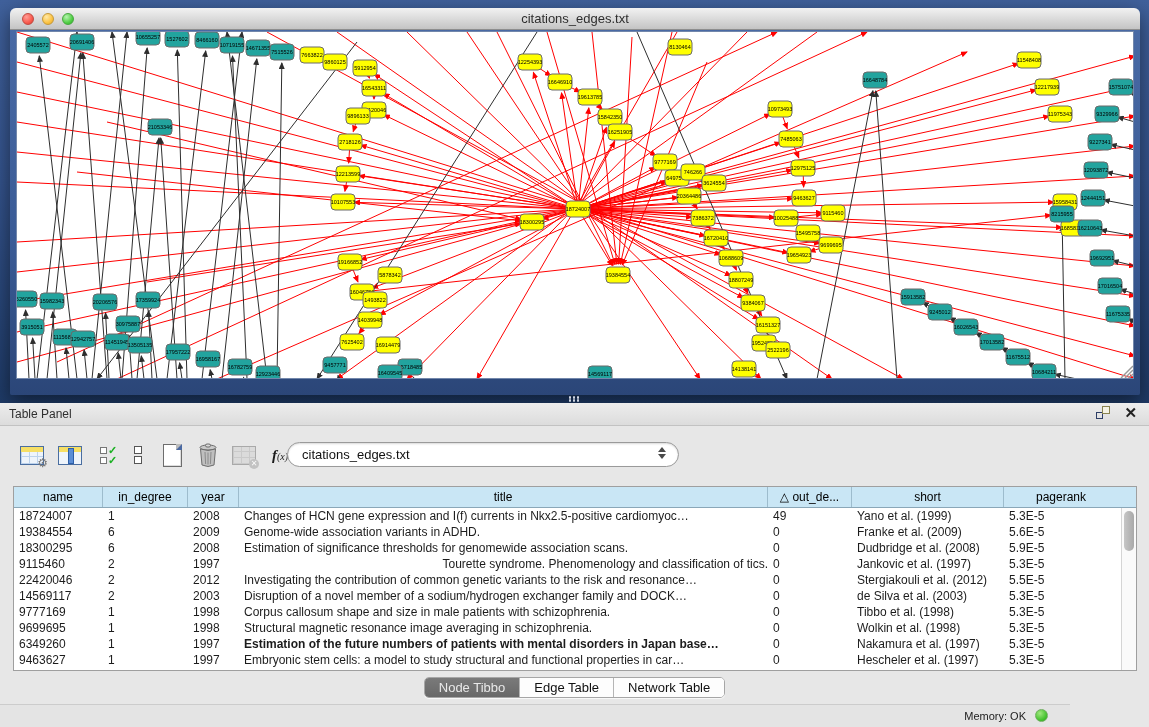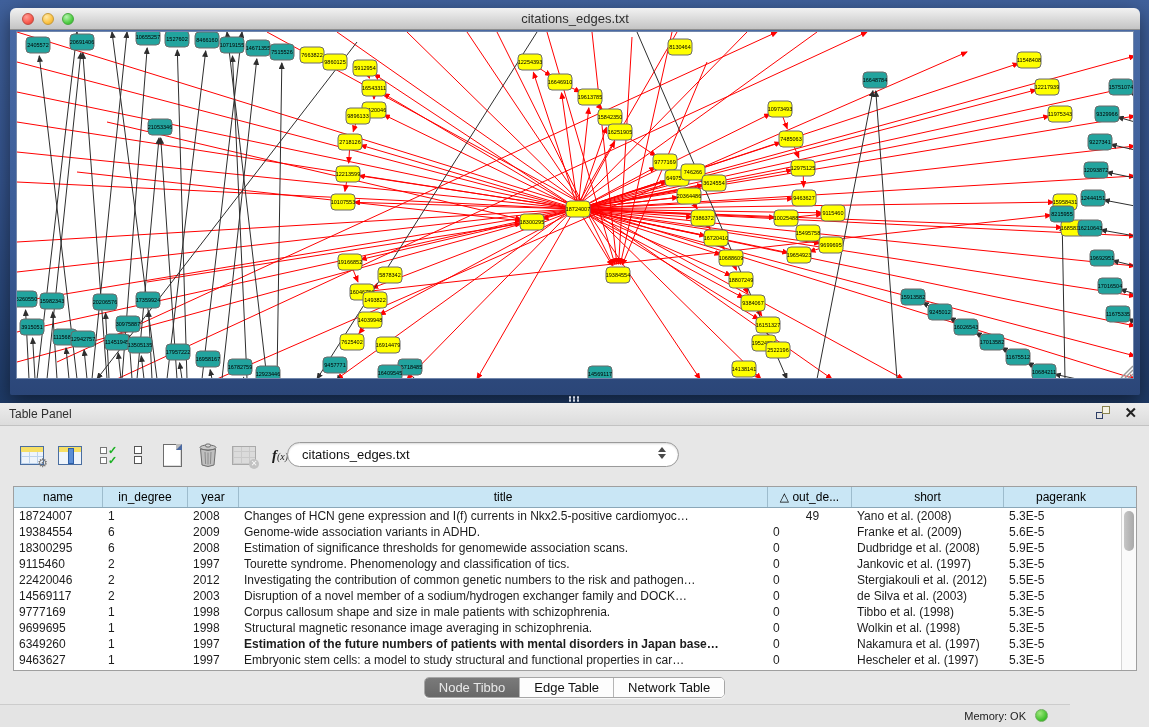--- a/index.html
+++ b/index.html
@@ -755,22 +755,22 @@
           <div class="th" style="width: 84px;">△ out_de...</div>
           <div class="th" style="width: 152px;">short</div>
           <div class="th" style="width: 114px;">pagerank</div>
         </div>
       <div class="tbody" id="tbody">
           <div class="tr">
             <div class="td" style="width: 89px;">18724007</div>
             <div class="td" style="width: 85px;">1</div>
             <div class="td" style="width: 51px;">2008</div>
             <div class="td" style="width: 529px;">Changes of HCN gene expression and I(f) currents in Nkx2.5-positive cardiomyoc…</div>
-            <div class="td" style="width: 84px; text-align: center;">49</div>
-            <div class="td" style="width: 152px;">Yano et al. (2008)</div>
+            <div class="td" style="width: 84px;">49</div>
+            <div class="td" style="width: 152px;">Yano et al. (1999)</div>
             <div class="td" style="width: 114px;">5.3E-5</div>
           </div>
           <div class="tr">
             <div class="td" style="width: 89px;">19384554</div>
             <div class="td" style="width: 85px;">6</div>
             <div class="td" style="width: 51px;">2009</div>
             <div class="td" style="width: 529px;">Genome-wide association variants in ADHD.</div>
             <div class="td" style="width: 84px;">0</div>
             <div class="td" style="width: 152px;">Franke et al. (2009)</div>
             <div class="td" style="width: 114px;">5.6E-5</div>
@@ -781,30 +781,30 @@
             <div class="td" style="width: 51px;">2008</div>
             <div class="td" style="width: 529px;">Estimation of significance thresholds for genomewide association scans.</div>
             <div class="td" style="width: 84px;">0</div>
             <div class="td" style="width: 152px;">Dudbridge et al. (2008)</div>
             <div class="td" style="width: 114px;">5.9E-5</div>
           </div>
           <div class="tr">
             <div class="td" style="width: 89px;">9115460</div>
             <div class="td" style="width: 85px;">2</div>
             <div class="td" style="width: 51px;">1997</div>
-            <div class="td" style="width: 529px;">Tourette syndrome. Phenomenology and classification of tics.</div>
+            <div class="td" style="width: 529px; text-align: right;">Tourette syndrome. Phenomenology and classification of tics.</div>
             <div class="td" style="width: 84px;">0</div>
             <div class="td" style="width: 152px;">Jankovic et al. (1997)</div>
             <div class="td" style="width: 114px;">5.3E-5</div>
           </div>
           <div class="tr">
             <div class="td" style="width: 89px;">22420046</div>
             <div class="td" style="width: 85px;">2</div>
             <div class="td" style="width: 51px;">2012</div>
-            <div class="td" style="width: 529px;">Investigating the contribution of common genetic numbers to the risk and pathogen…</div>
+            <div class="td" style="width: 529px;">Investigating the contribution of common genetic variants to the risk and resonance…</div>
             <div class="td" style="width: 84px;">0</div>
             <div class="td" style="width: 152px;">Stergiakouli et al. (2012)</div>
             <div class="td" style="width: 114px;">5.5E-5</div>
           </div>
           <div class="tr">
             <div class="td" style="width: 89px;">14569117</div>
             <div class="td" style="width: 85px;">2</div>
             <div class="td" style="width: 51px;">2003</div>
             <div class="td" style="width: 529px;">Disruption of a novel member of a sodium/hydrogen exchanger family and DOCK…</div>
             <div class="td" style="width: 84px;">0</div>

